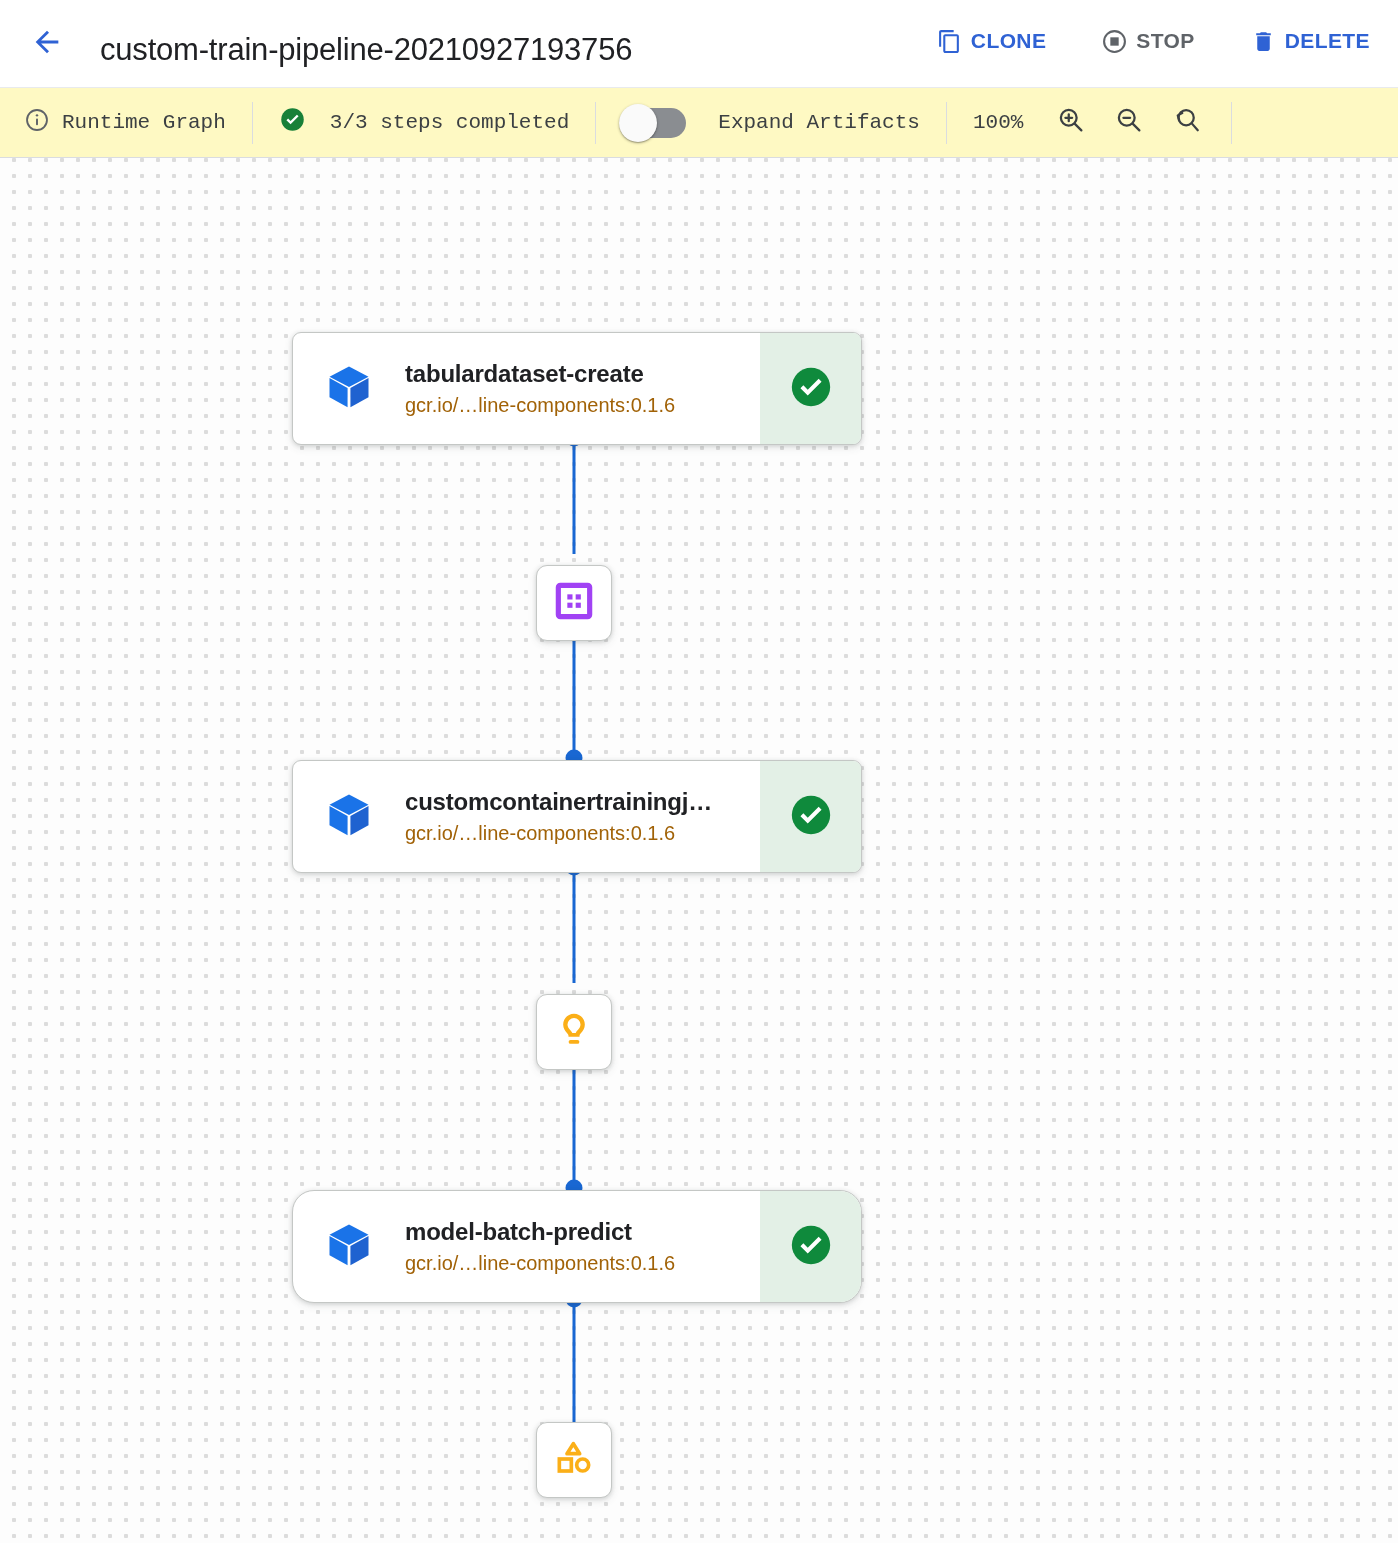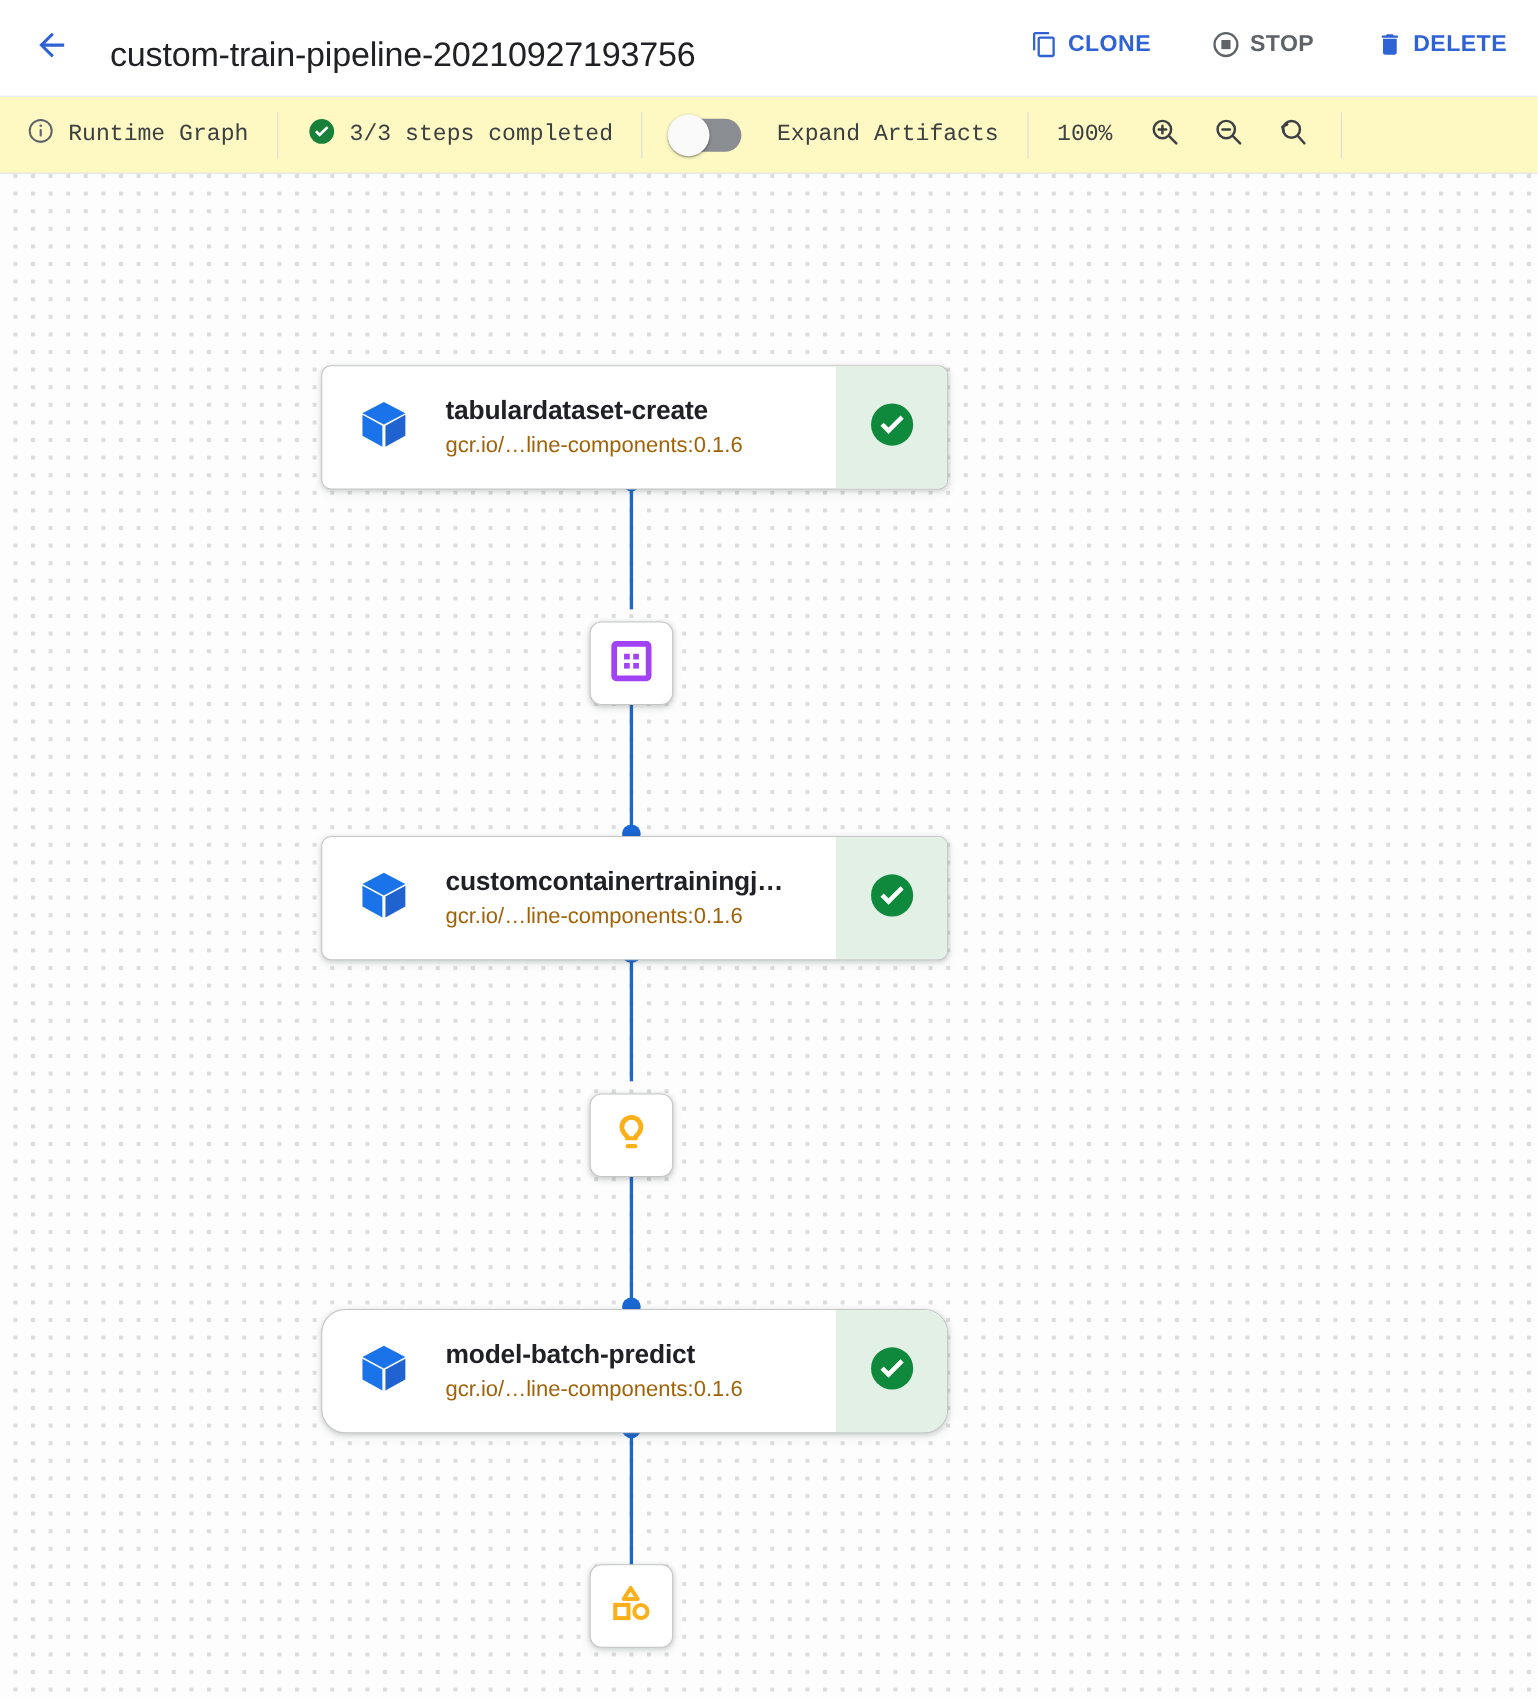--- a/index.html
+++ b/index.html
@@ -74,21 +74,21 @@
     white-space: nowrap;
   }
   .tb-sep {
     width: 1px;
     height: 42px;
     background: #dadce0;
     margin: 0 26px;
     flex: 0 0 auto;
   }
   .tb-sep.tight { margin: 0 22px; }
-  .status-txt { color: #3c4043; }
+  .status-txt { color: #3c4043; margin-left: 12px; }
 
   
   .toggle {
     position: relative;
     width: 64px; height: 30px;
     border-radius: 15px;
     background: #8a8d91;
     cursor: pointer;
     flex: 0 0 auto;
   }

